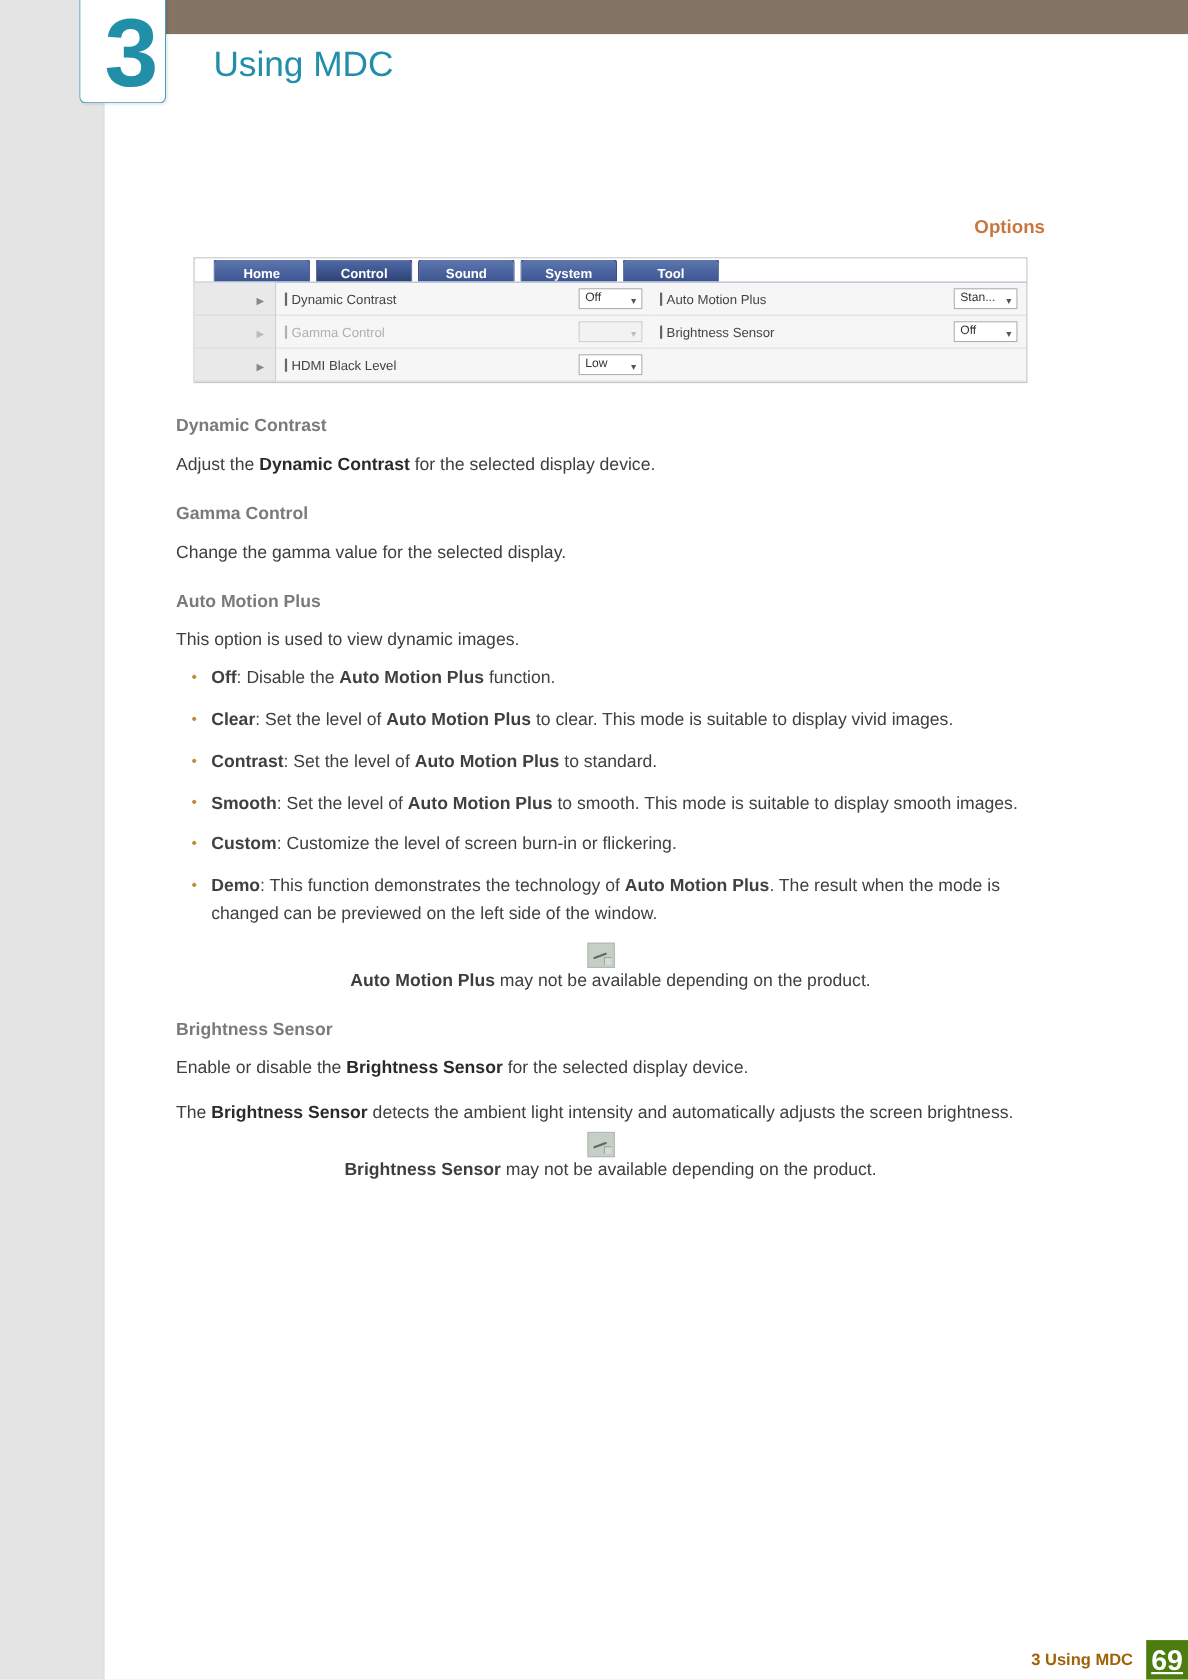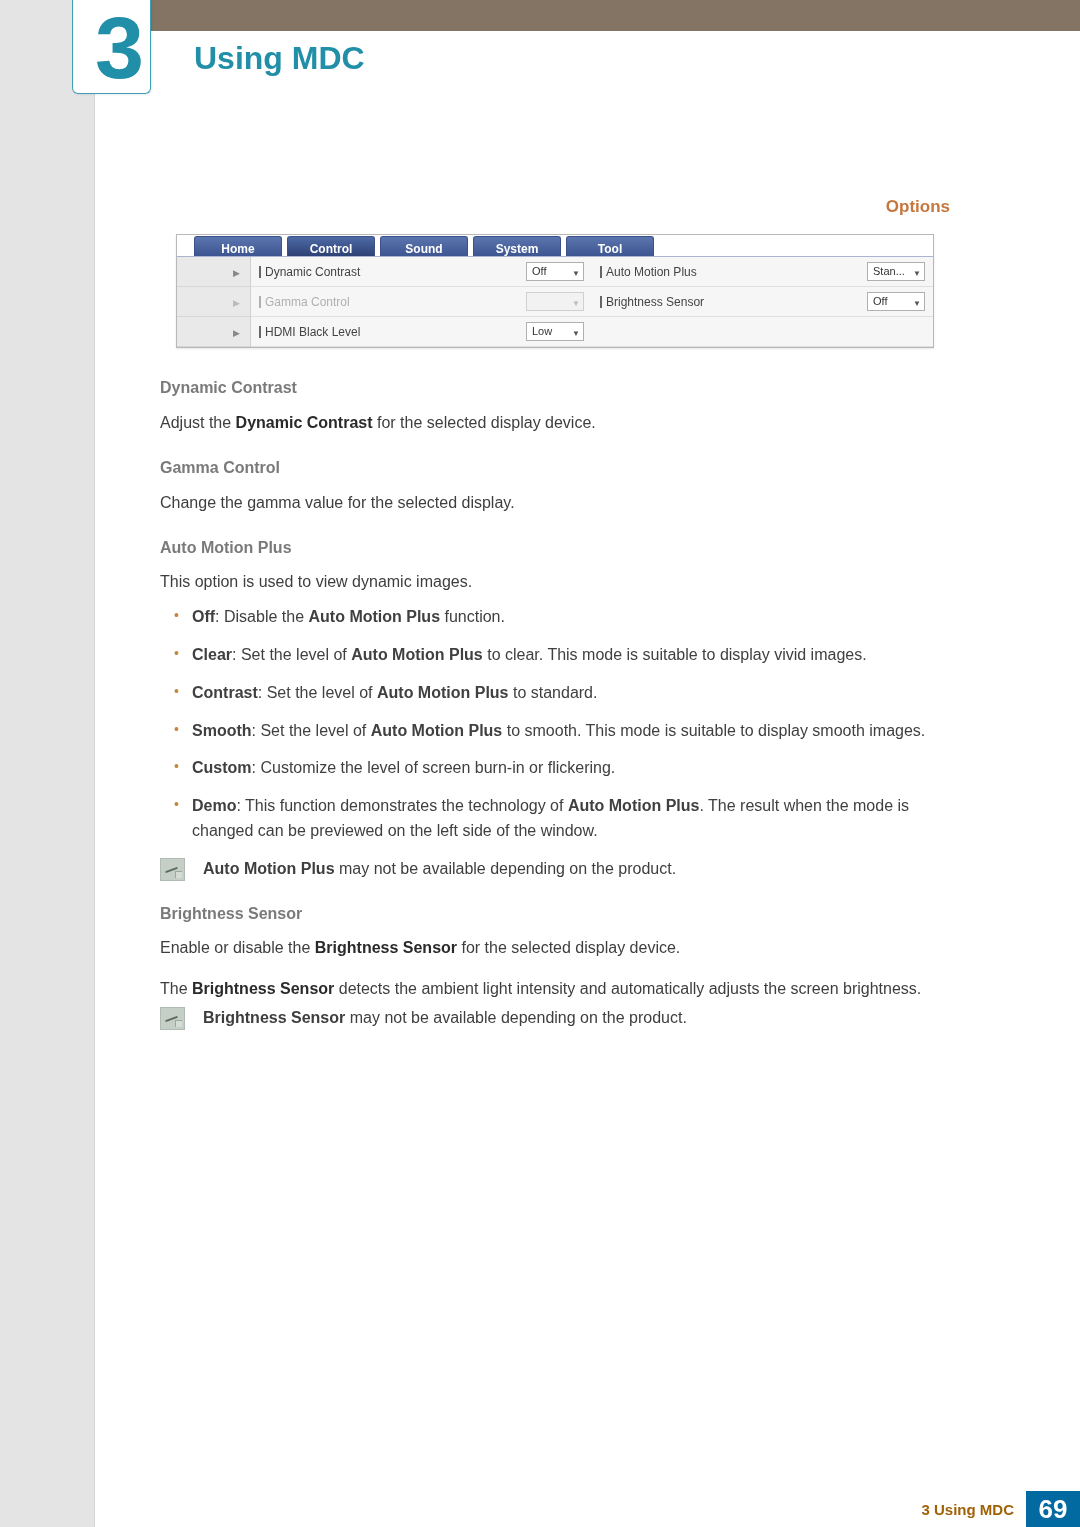--- a/index.html
+++ b/index.html
@@ -47,21 +47,21 @@
     font-weight: bold;
     color: #228fa8;
     line-height: 1;
     font-family: Arial, sans-serif;
   }
   .chapter-title {
     position: absolute;
     left: 194px;
     top: 40px;
     font-size: 32px;
-    font-weight: bold;
+    font-weight: normal;
     color: #228fa8;
   }
   .content {
     position: absolute;
     left: 160px;
     top: 194px;
     right: 130px;
     color: #4a4a4a;
     font-size: 16px;
     line-height: 1.55;
@@ -193,20 +193,21 @@
     position: absolute;
     left: -18px;
     color: #c2883f;
     font-size: 14px;
   }
   .note-row {
     display: flex;
     align-items: center;
     margin-top: 10px;
     margin-bottom: 4px;
+    flex-direction: column;
   }
   .note-icon {
     width: 25px; height: 23px;
     background: #c5cec7;
     border: 1px solid #b0bbb2;
     margin-right: 18px;
     position: relative;
     flex-shrink: 0;
   }
   .note-icon::before {
@@ -235,28 +236,29 @@
     display: flex;
     align-items: center;
   }
   .footer-label {
     color: #a16207;
     font-size: 15px;
     font-weight: bold;
     padding-right: 12px;
   }
   .footer-page {
-    background: #0369a1;
+    background: #4d7c0f;
     color: #ffffff;
     font-size: 26px;
     font-weight: bold;
-    width: 54px;
+    width: 38px;
     height: 36px;
     line-height: 36px;
     text-align: center;
+    text-decoration: underline;
   }
 </style>
 </head>
 <body>
 
 <div class="page"></div>
 <div class="header-bar"></div>
 <div class="chapter-block"></div>
 <div class="chapter-number">3</div>
 <div class="chapter-title">Using MDC</div>

